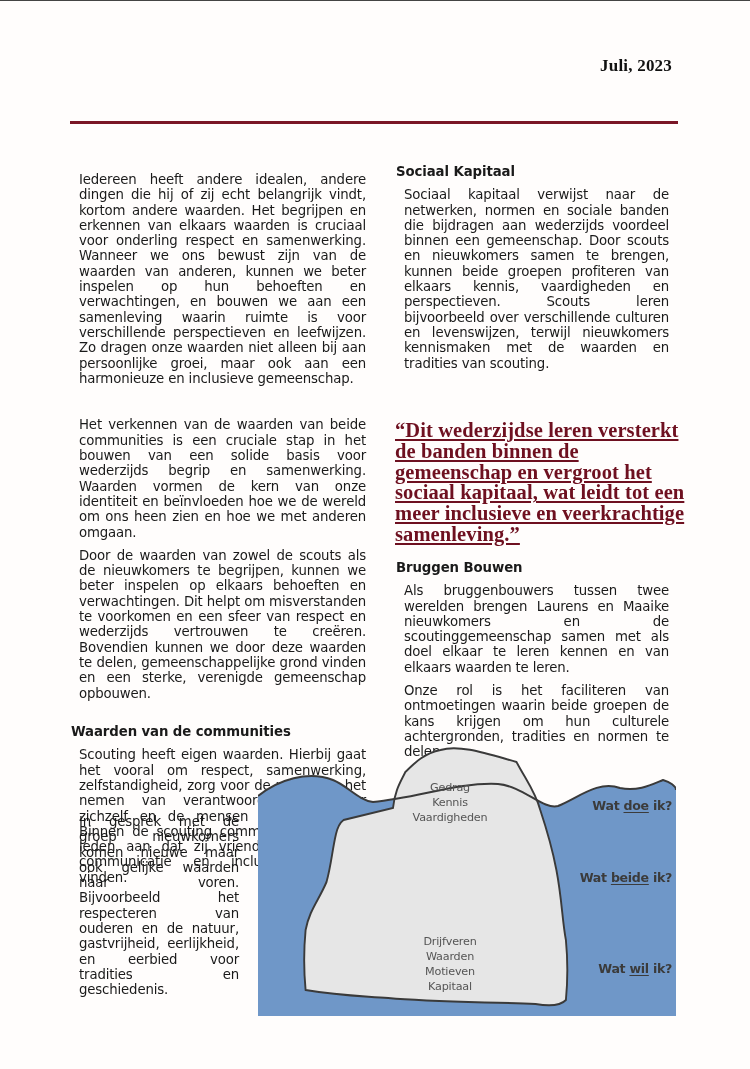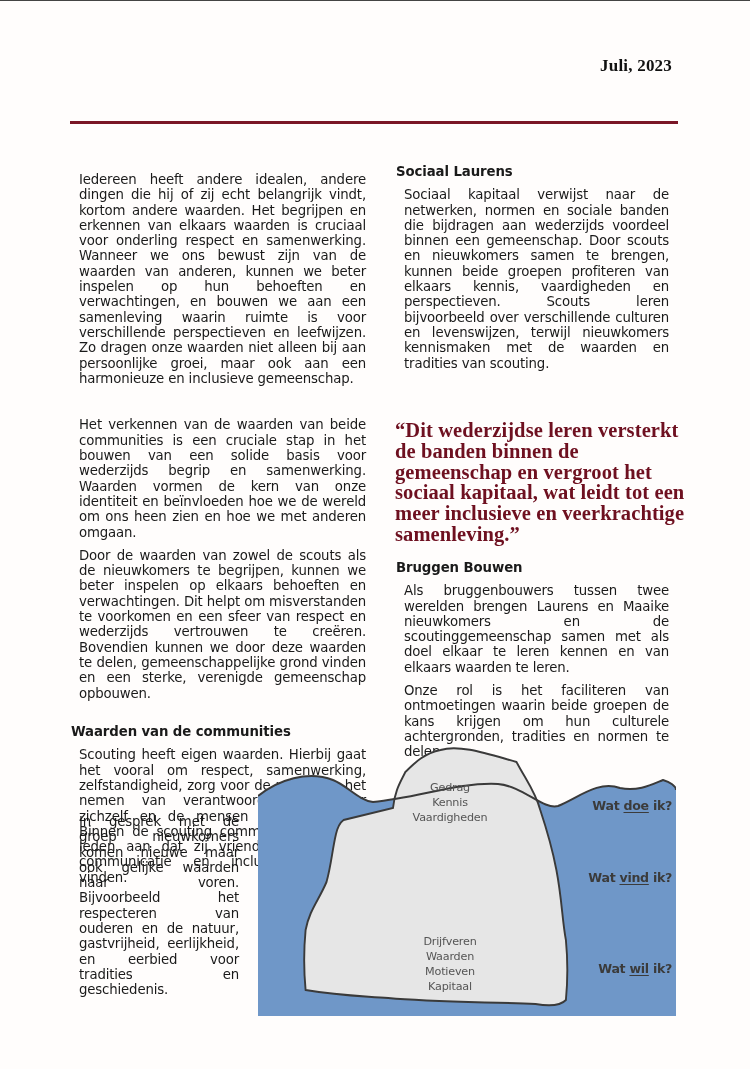--- a/index.html
+++ b/index.html
@@ -40,20 +40,21 @@
   .left { left: 71px; top: 164px; width: 303px; }
   .right { left: 396px; top: 164px; width: 281px; }
   .narrow { left: 71px; top: 806px; width: 176px; }
 
   .quote {
     position: absolute; left: 395px; top: 420px; width: 290px;
     font-family: "Liberation Serif", serif;
     font-weight: bold; font-size: 20.5px; line-height: 20.8px;
     color: #6e1020;
     letter-spacing: 0.1px;
+    text-decoration: underline;
   }
   .right2 { left: 396px; top: 560px; width: 281px; }
 
   .iceberg {
     position: absolute; left: 258px; top: 740px; width: 418px; height: 276px;
   }
   .iceberg svg { width: 100%; height: 100%; display: block; }
   .ib-label {
     position: absolute;
     font-family: "DejaVu Sans", sans-serif;
@@ -87,21 +88,21 @@
   <div class="gap"></div>
   <h3>Waarden van de communities</h3>
   <p>Scouting heeft eigen waarden. Hierbij gaat het vooral om respect, samenwerking, zelfstandigheid, zorg voor de natuur en het nemen van verantwoordelijkheid voor zichzelf en de mensen om hen heen. Binnen de scouting community geven de leden aan dat zij vriendschap, respect, communicatie en inclusie belangrijk vinden.</p>
 </div>
 
 <div class="col narrow">
   <p>In gesprek met de groep nieuwkomers komen nieuwe maar ook gelijke waarden naar voren. Bijvoorbeeld het respecteren van ouderen en de natuur, gastvrijheid, eerlijkheid, en eerbied voor tradities en geschiedenis.</p>
 </div>
 
 <div class="col right">
-  <h3>Sociaal Laurens</h3>
+  <h3>Sociaal Kapitaal</h3>
   <p>Sociaal kapitaal verwijst naar de netwerken, normen en sociale banden die bijdragen aan wederzijds voordeel binnen een gemeenschap. Door scouts en nieuwkomers samen te brengen, kunnen beide groepen profiteren van elkaars kennis, vaardigheden en perspectieven. Scouts leren bijvoorbeeld over verschillende culturen en levenswijzen, terwijl nieuwkomers kennismaken met de waarden en tradities van scouting.</p>
 </div>
 
 <div class="quote">“Dit wederzijdse leren versterkt de banden binnen de gemeenschap en vergroot het sociaal kapitaal, wat leidt tot een meer inclusieve en veerkrachtige samenleving.”</div>
 
 <div class="col right2">
   <h3>Bruggen Bouwen</h3>
   <p>Als bruggenbouwers tussen twee werelden brengen Laurens en Maaike nieuwkomers en de scoutinggemeenschap samen met als doel elkaar te leren kennen en van elkaars waarden te leren.</p>
   <p>Onze rol is het faciliteren van ontmoetingen waarin beide groepen de kans krijgen om hun culturele achtergronden, tradities en normen te delen.</p>
 </div>
@@ -127,18 +128,18 @@
     <div>Drijfveren</div>
     <div>Waarden</div>
     <div>Motieven</div>
     <div>Kapitaal</div>
   </div>
 
   <div class="q-label" style="right:4px; top:58px;">
     <span>Wat </span><u>doe</u><span> ik?</span>
   </div>
   <div class="q-label" style="right:4px; top:130px;">
-    <span>Wat </span><u>vind</u><span> ik?</span>
+    <span>Wat </span><u>beide</u><span> ik?</span>
   </div>
   <div class="q-label" style="right:4px; top:221px;">
     <span>Wat </span><u>wil</u><span> ik?</span>
   </div>
 </div>
 
 </body></html>

